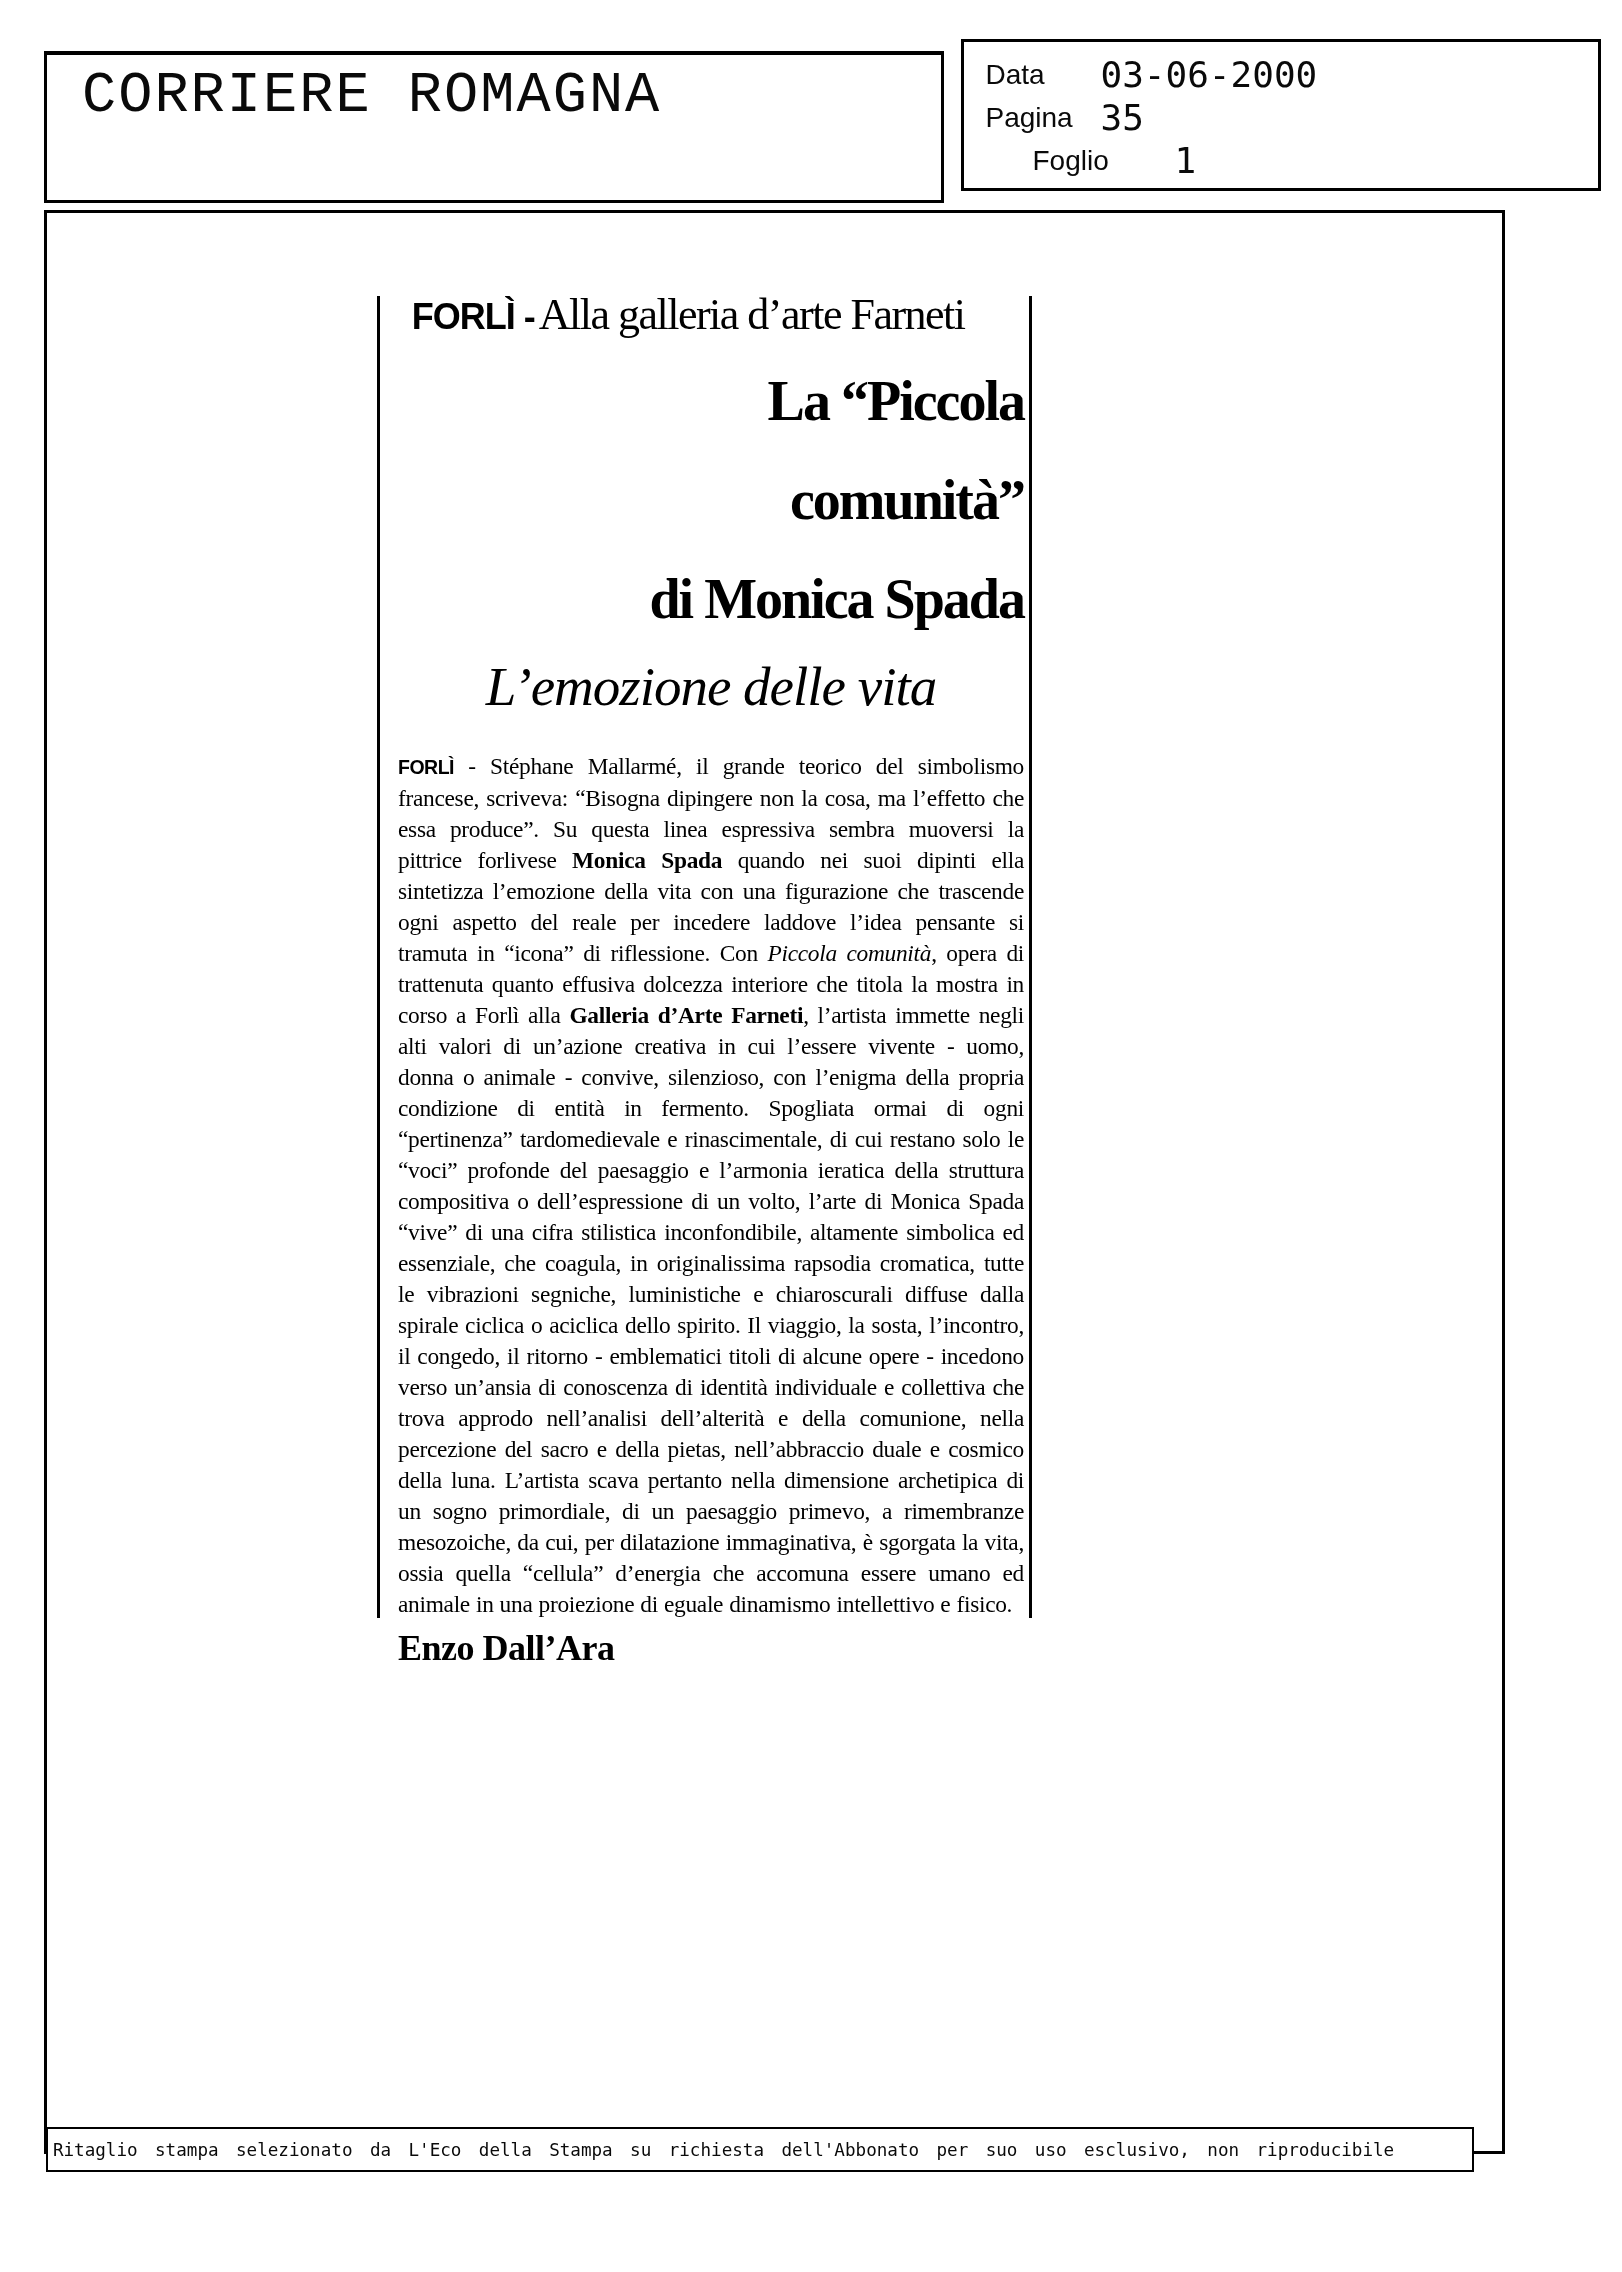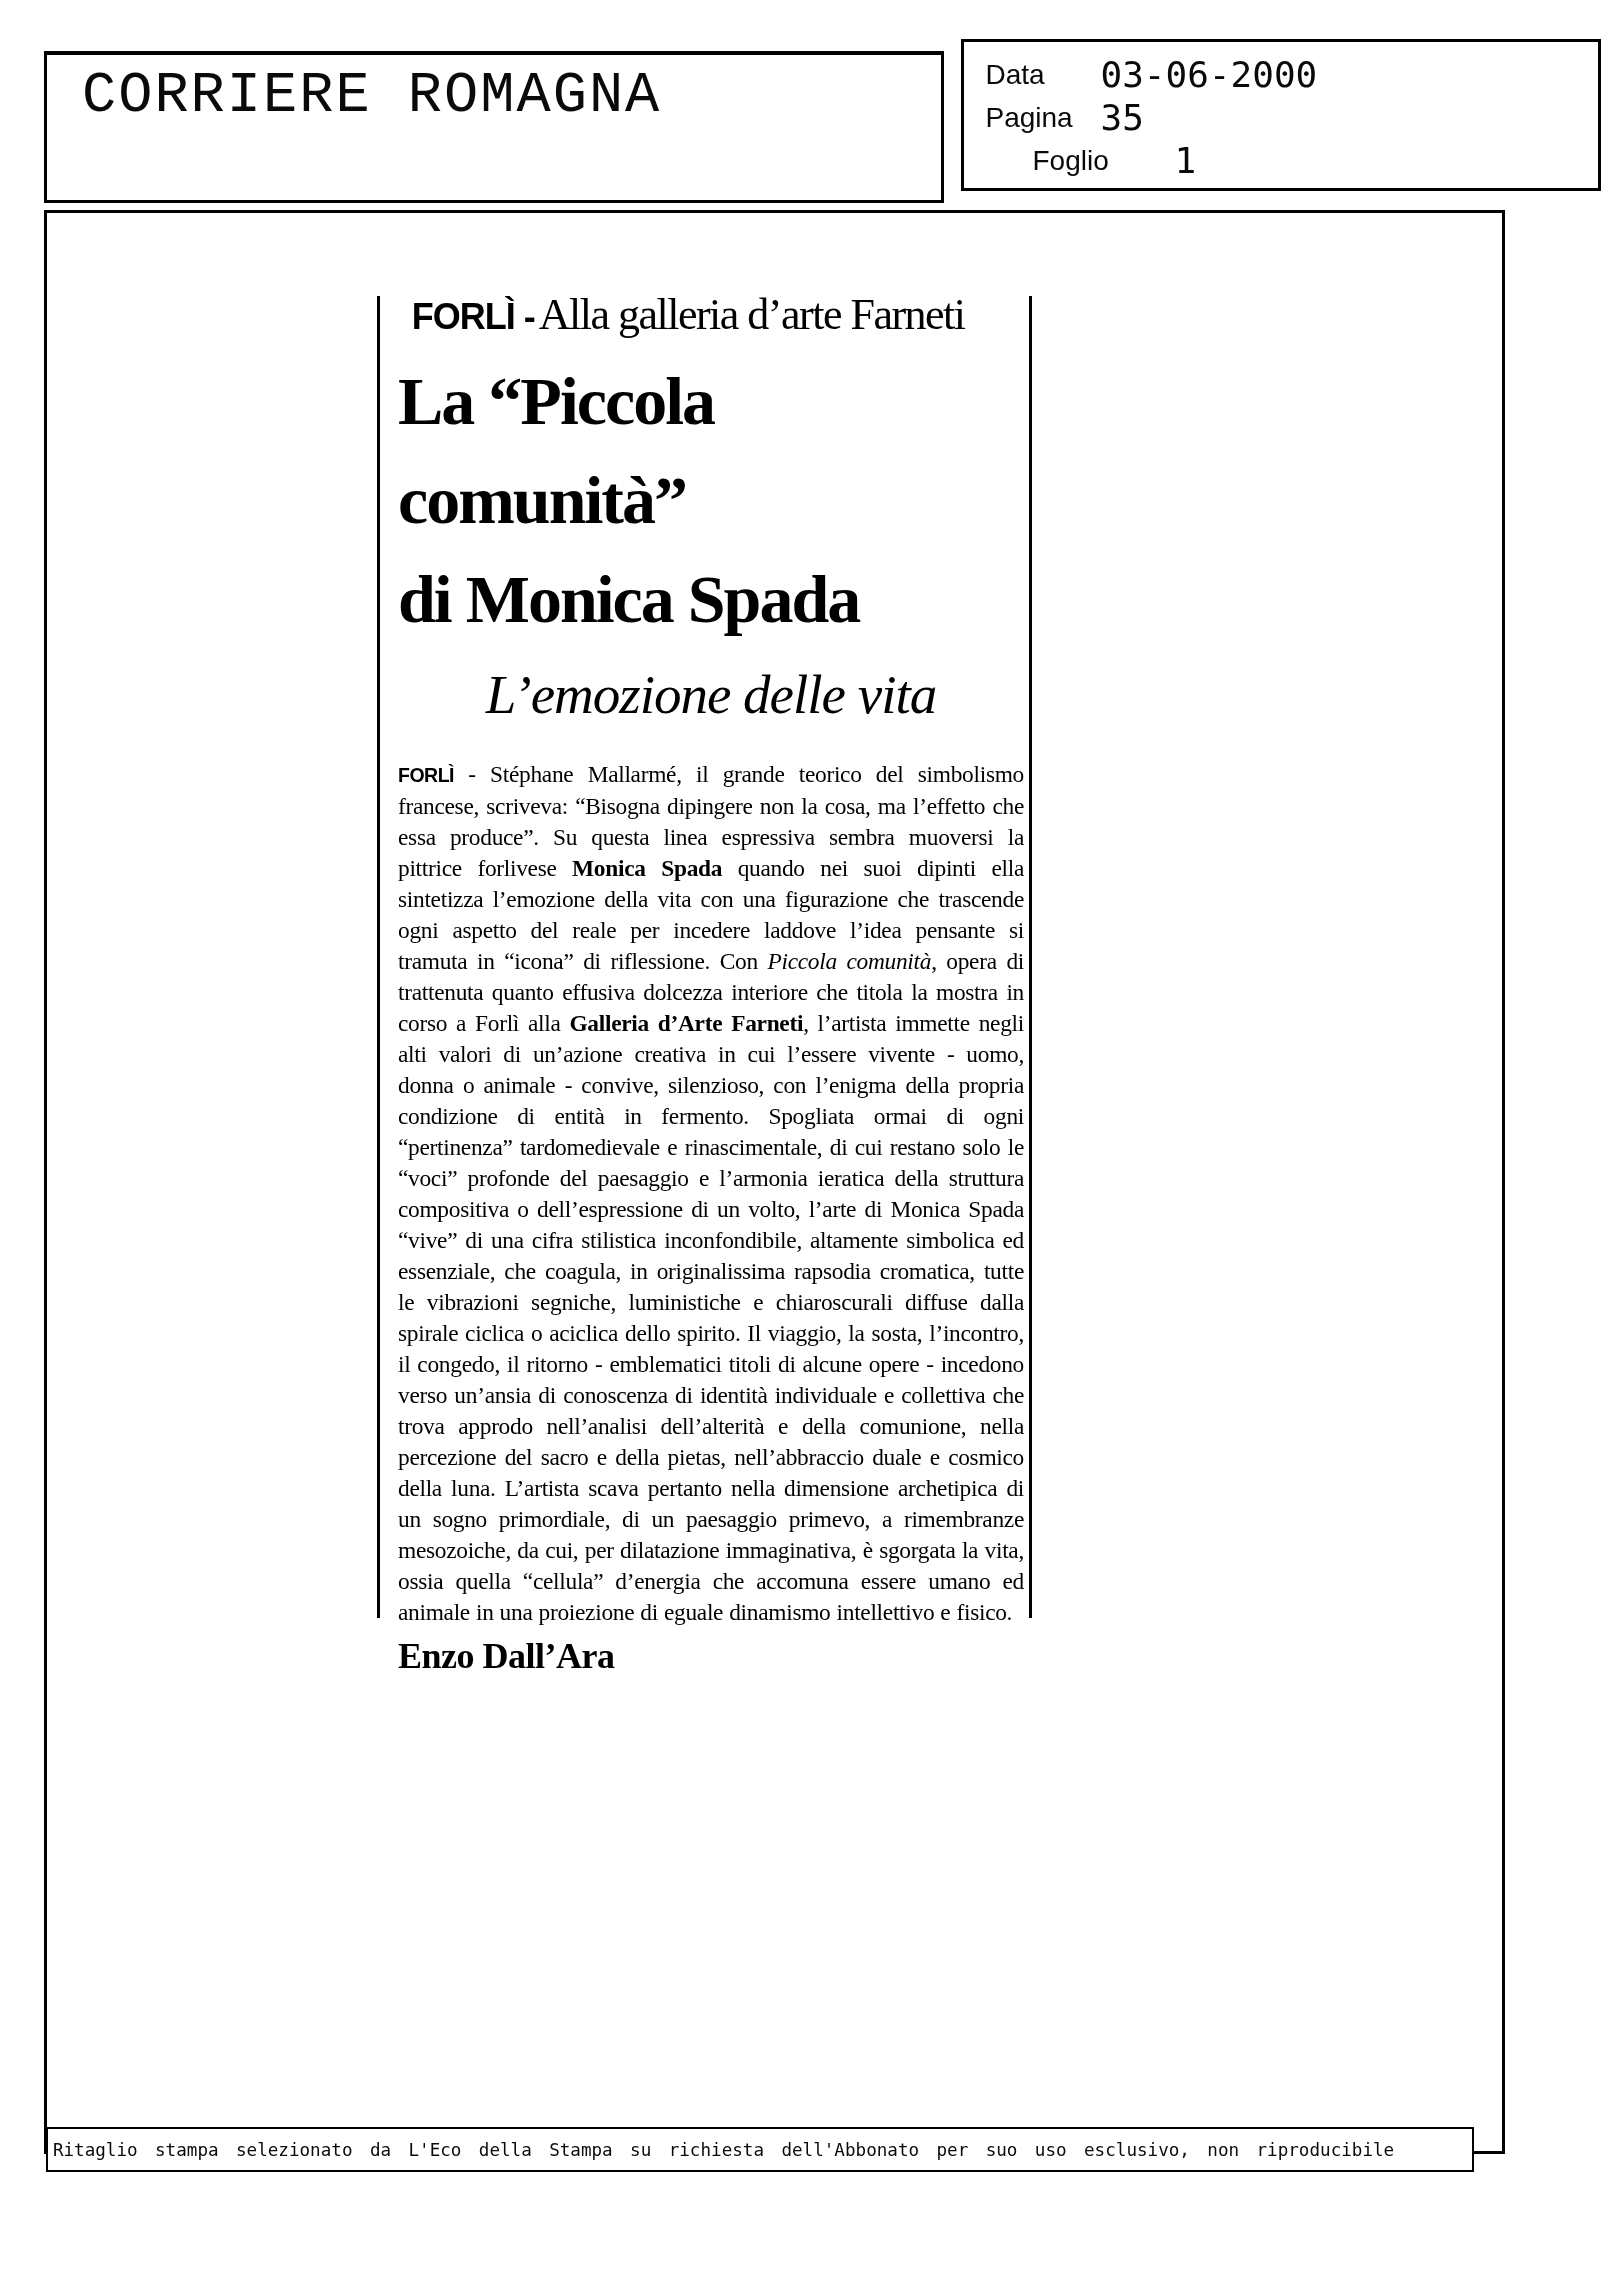--- a/index.html
+++ b/index.html
@@ -50,26 +50,26 @@
   .article{position:absolute;left:398px;top:289px;width:626px;}
   .kicker{white-space:nowrap;padding-left:13.7px;}
   .kicker-city{
     font-family:"Liberation Sans",sans-serif;font-weight:bold;
     font-size:36px;letter-spacing:-1px;
   }
   .kicker-rest{
     font-family:"Liberation Serif",serif;font-size:44px;letter-spacing:-1.5px;
   }
   .headline{
-    margin-top:11.7px;text-align:left;font-weight:bold;
-    font-size:68px;line-height:99px;letter-spacing:-2px;
+    margin-top:11.7px;text-align:right;font-weight:bold;
+    font-size:56px;line-height:99px;letter-spacing:-2px;
   }
   .subhead{
     text-align:center;font-style:italic;font-size:55px;line-height:62px;
-    margin-top:15px;letter-spacing:-1px;
+    margin-top:7px;letter-spacing:-1px;
   }
   .bodytext{
     margin-top:33px;font-size:23.4px;line-height:31px;
     text-align:justify;letter-spacing:-0.3px;word-spacing:0.5px;
   }
   .bodytext p{margin:0;}
   .seg-lead{
     font-family:"Liberation Sans",sans-serif;font-weight:bold;
     font-size:19.5px;letter-spacing:-0.5px;
   }

